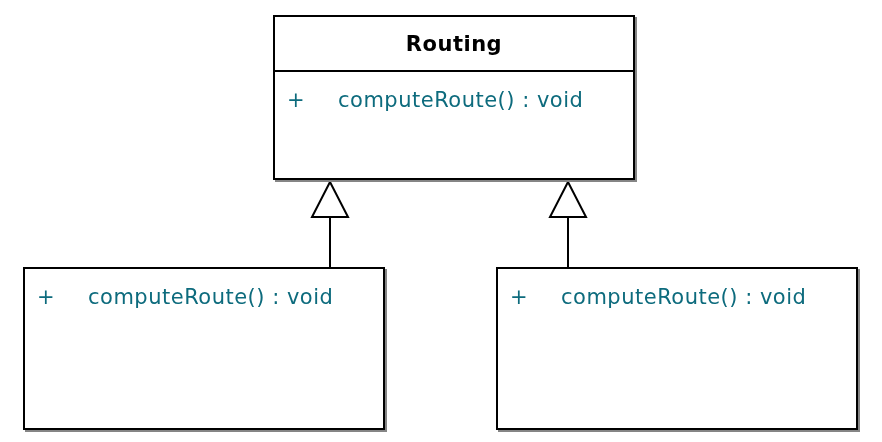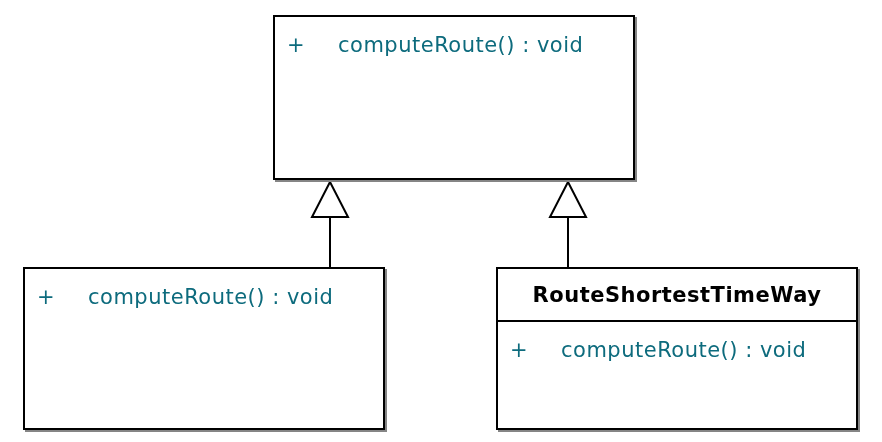--- a/index.html
+++ b/index.html
@@ -82,39 +82,39 @@
       <line x1="330" y1="216" x2="330" y2="268"></line>
       <polygon points="330,182 348,217 312,217"></polygon>
     </g>
     <g>
       <line x1="568" y1="216" x2="568" y2="268"></line>
       <polygon points="568,182 586,217 550,217"></polygon>
     </g>
   </svg>
 
   <div class="uml-class" style="left:273px; top:15px; width:362px; height:165px;">
+    <div class="uml-title" style="height:53px;">Routing</div>
     <div class="uml-methods">
       <div class="uml-method">
         <span class="vis">+</span>
         <span class="sig">computeRoute() : void</span>
       </div>
     </div>
   </div>
 
   <div class="uml-class" style="left:23px; top:267px; width:362px; height:163px;">
     <div class="uml-methods">
       <div class="uml-method">
         <span class="vis">+</span>
         <span class="sig">computeRoute() : void</span>
       </div>
     </div>
   </div>
 
   <div class="uml-class" style="left:496px; top:267px; width:362px; height:163px;">
-    <div class="uml-title" style="height:51px;">RouteShortestTimeWay</div>
     <div class="uml-methods">
       <div class="uml-method">
         <span class="vis">+</span>
         <span class="sig">computeRoute() : void</span>
       </div>
     </div>
   </div>
 
 </div>
 

